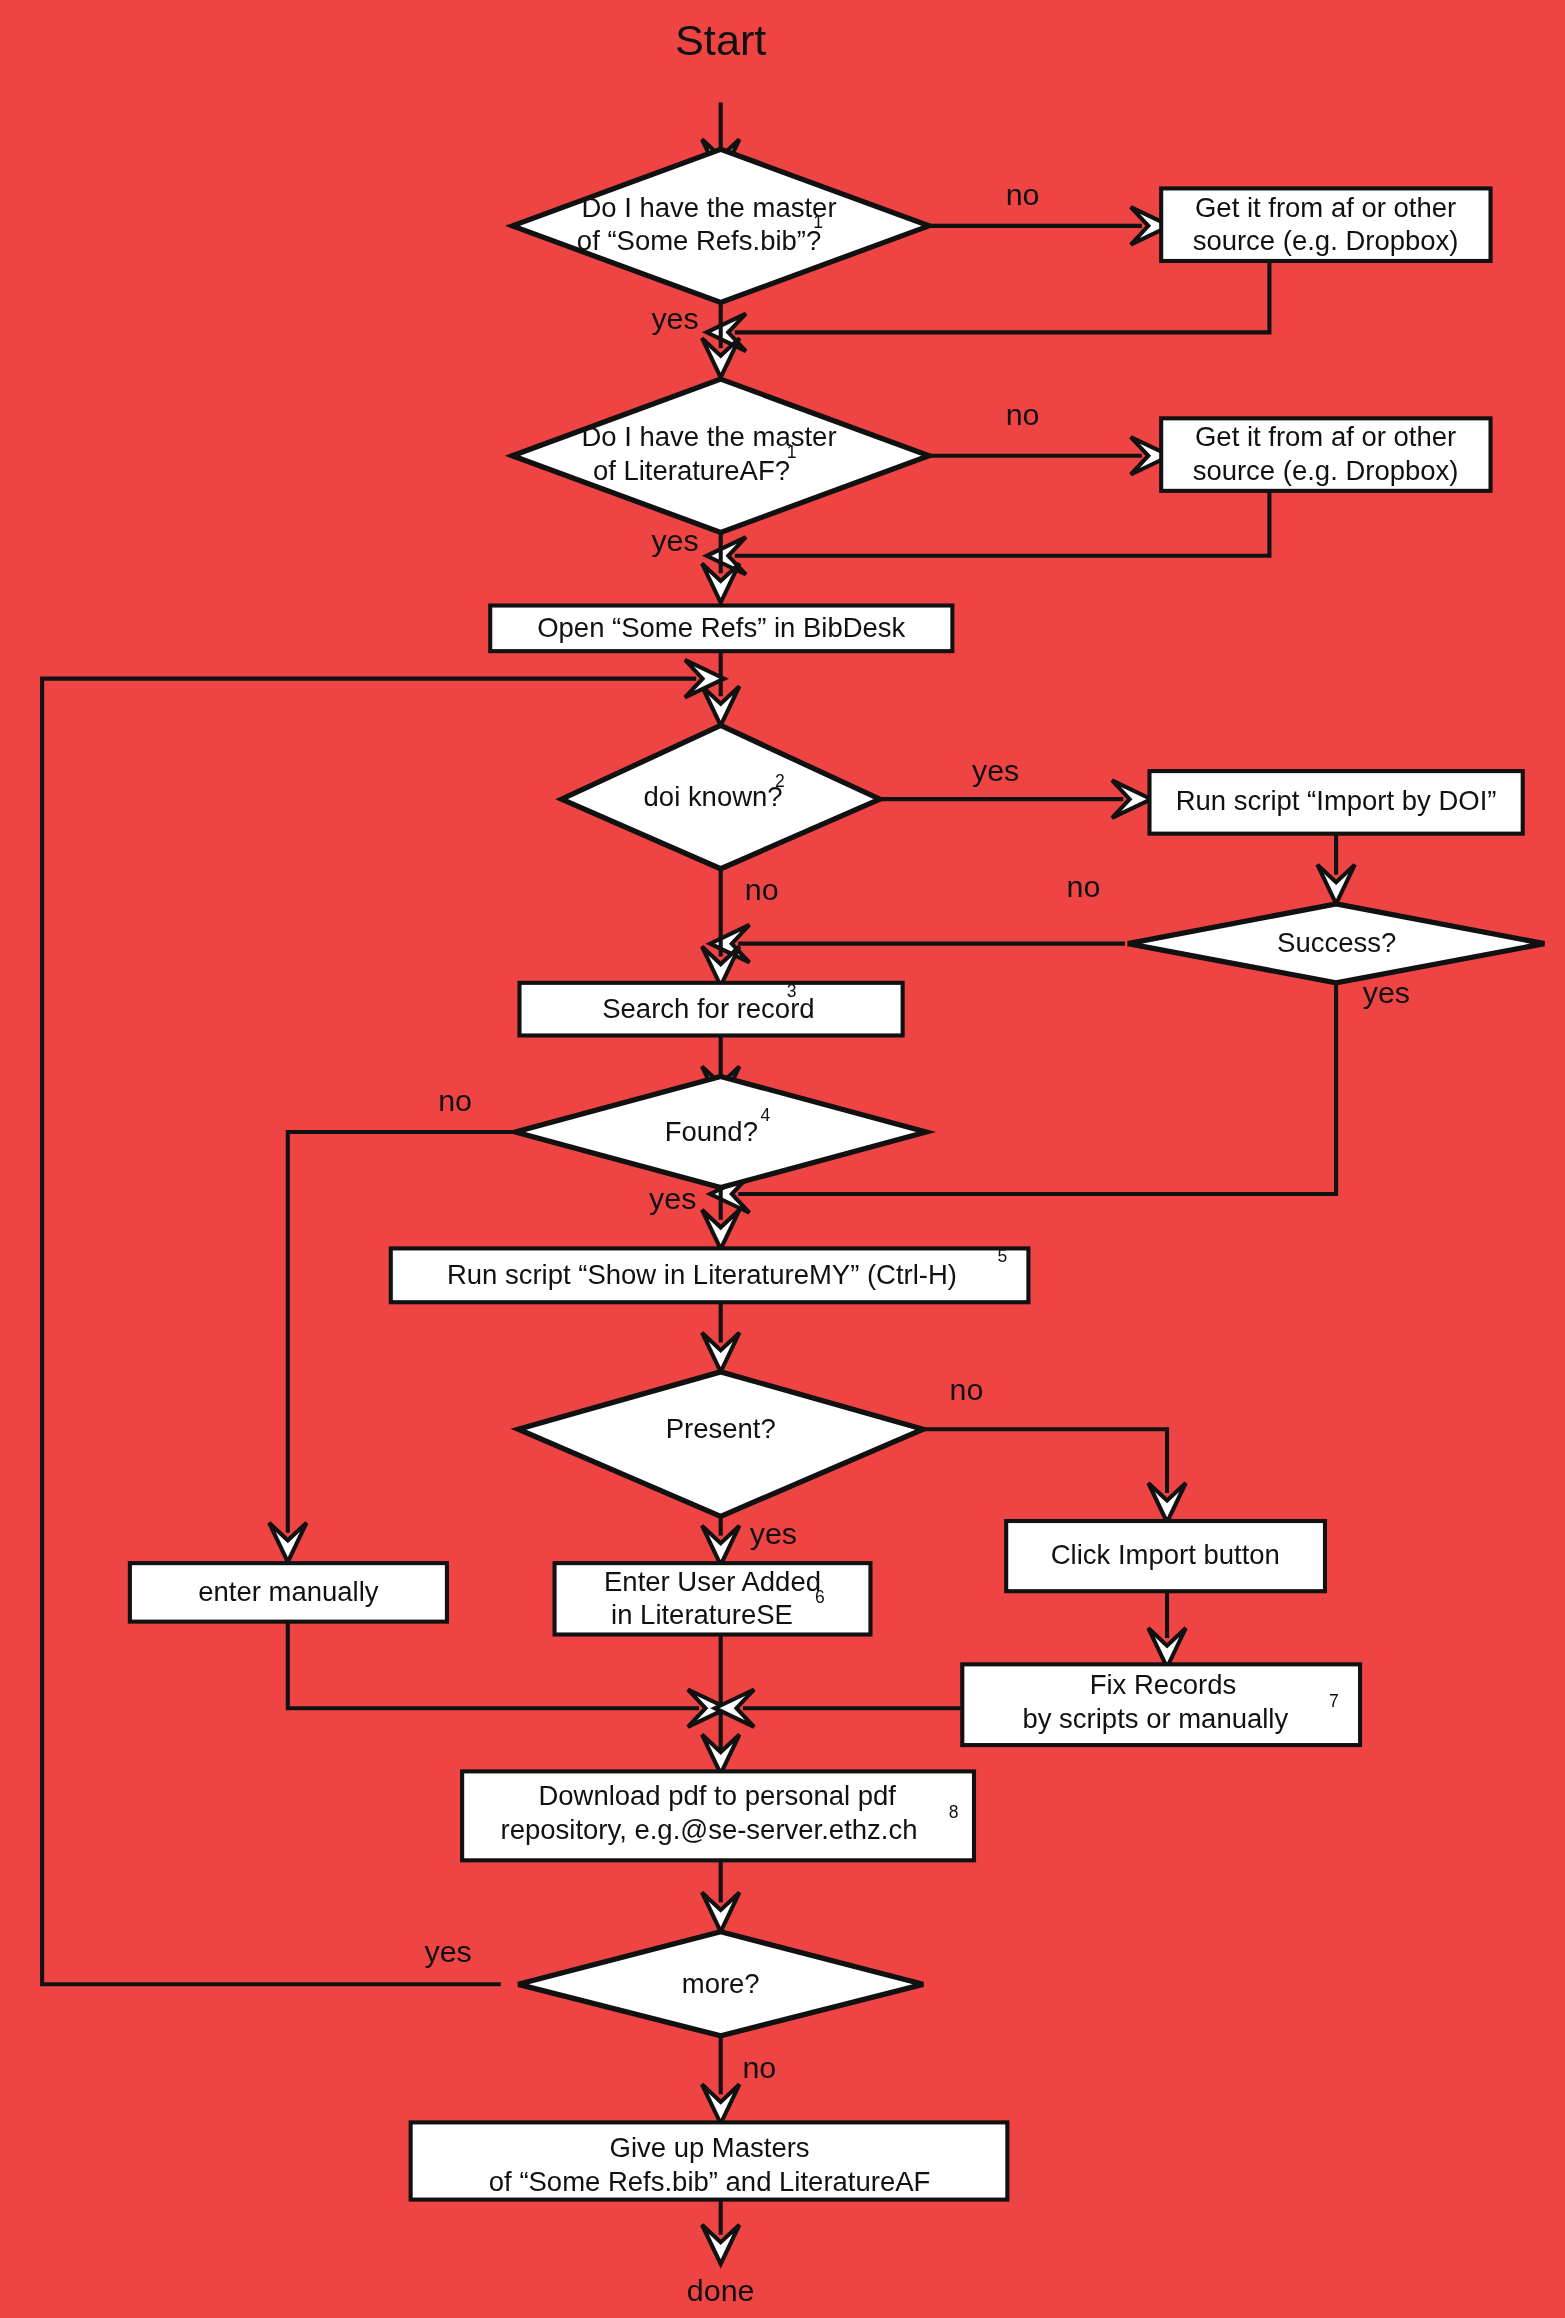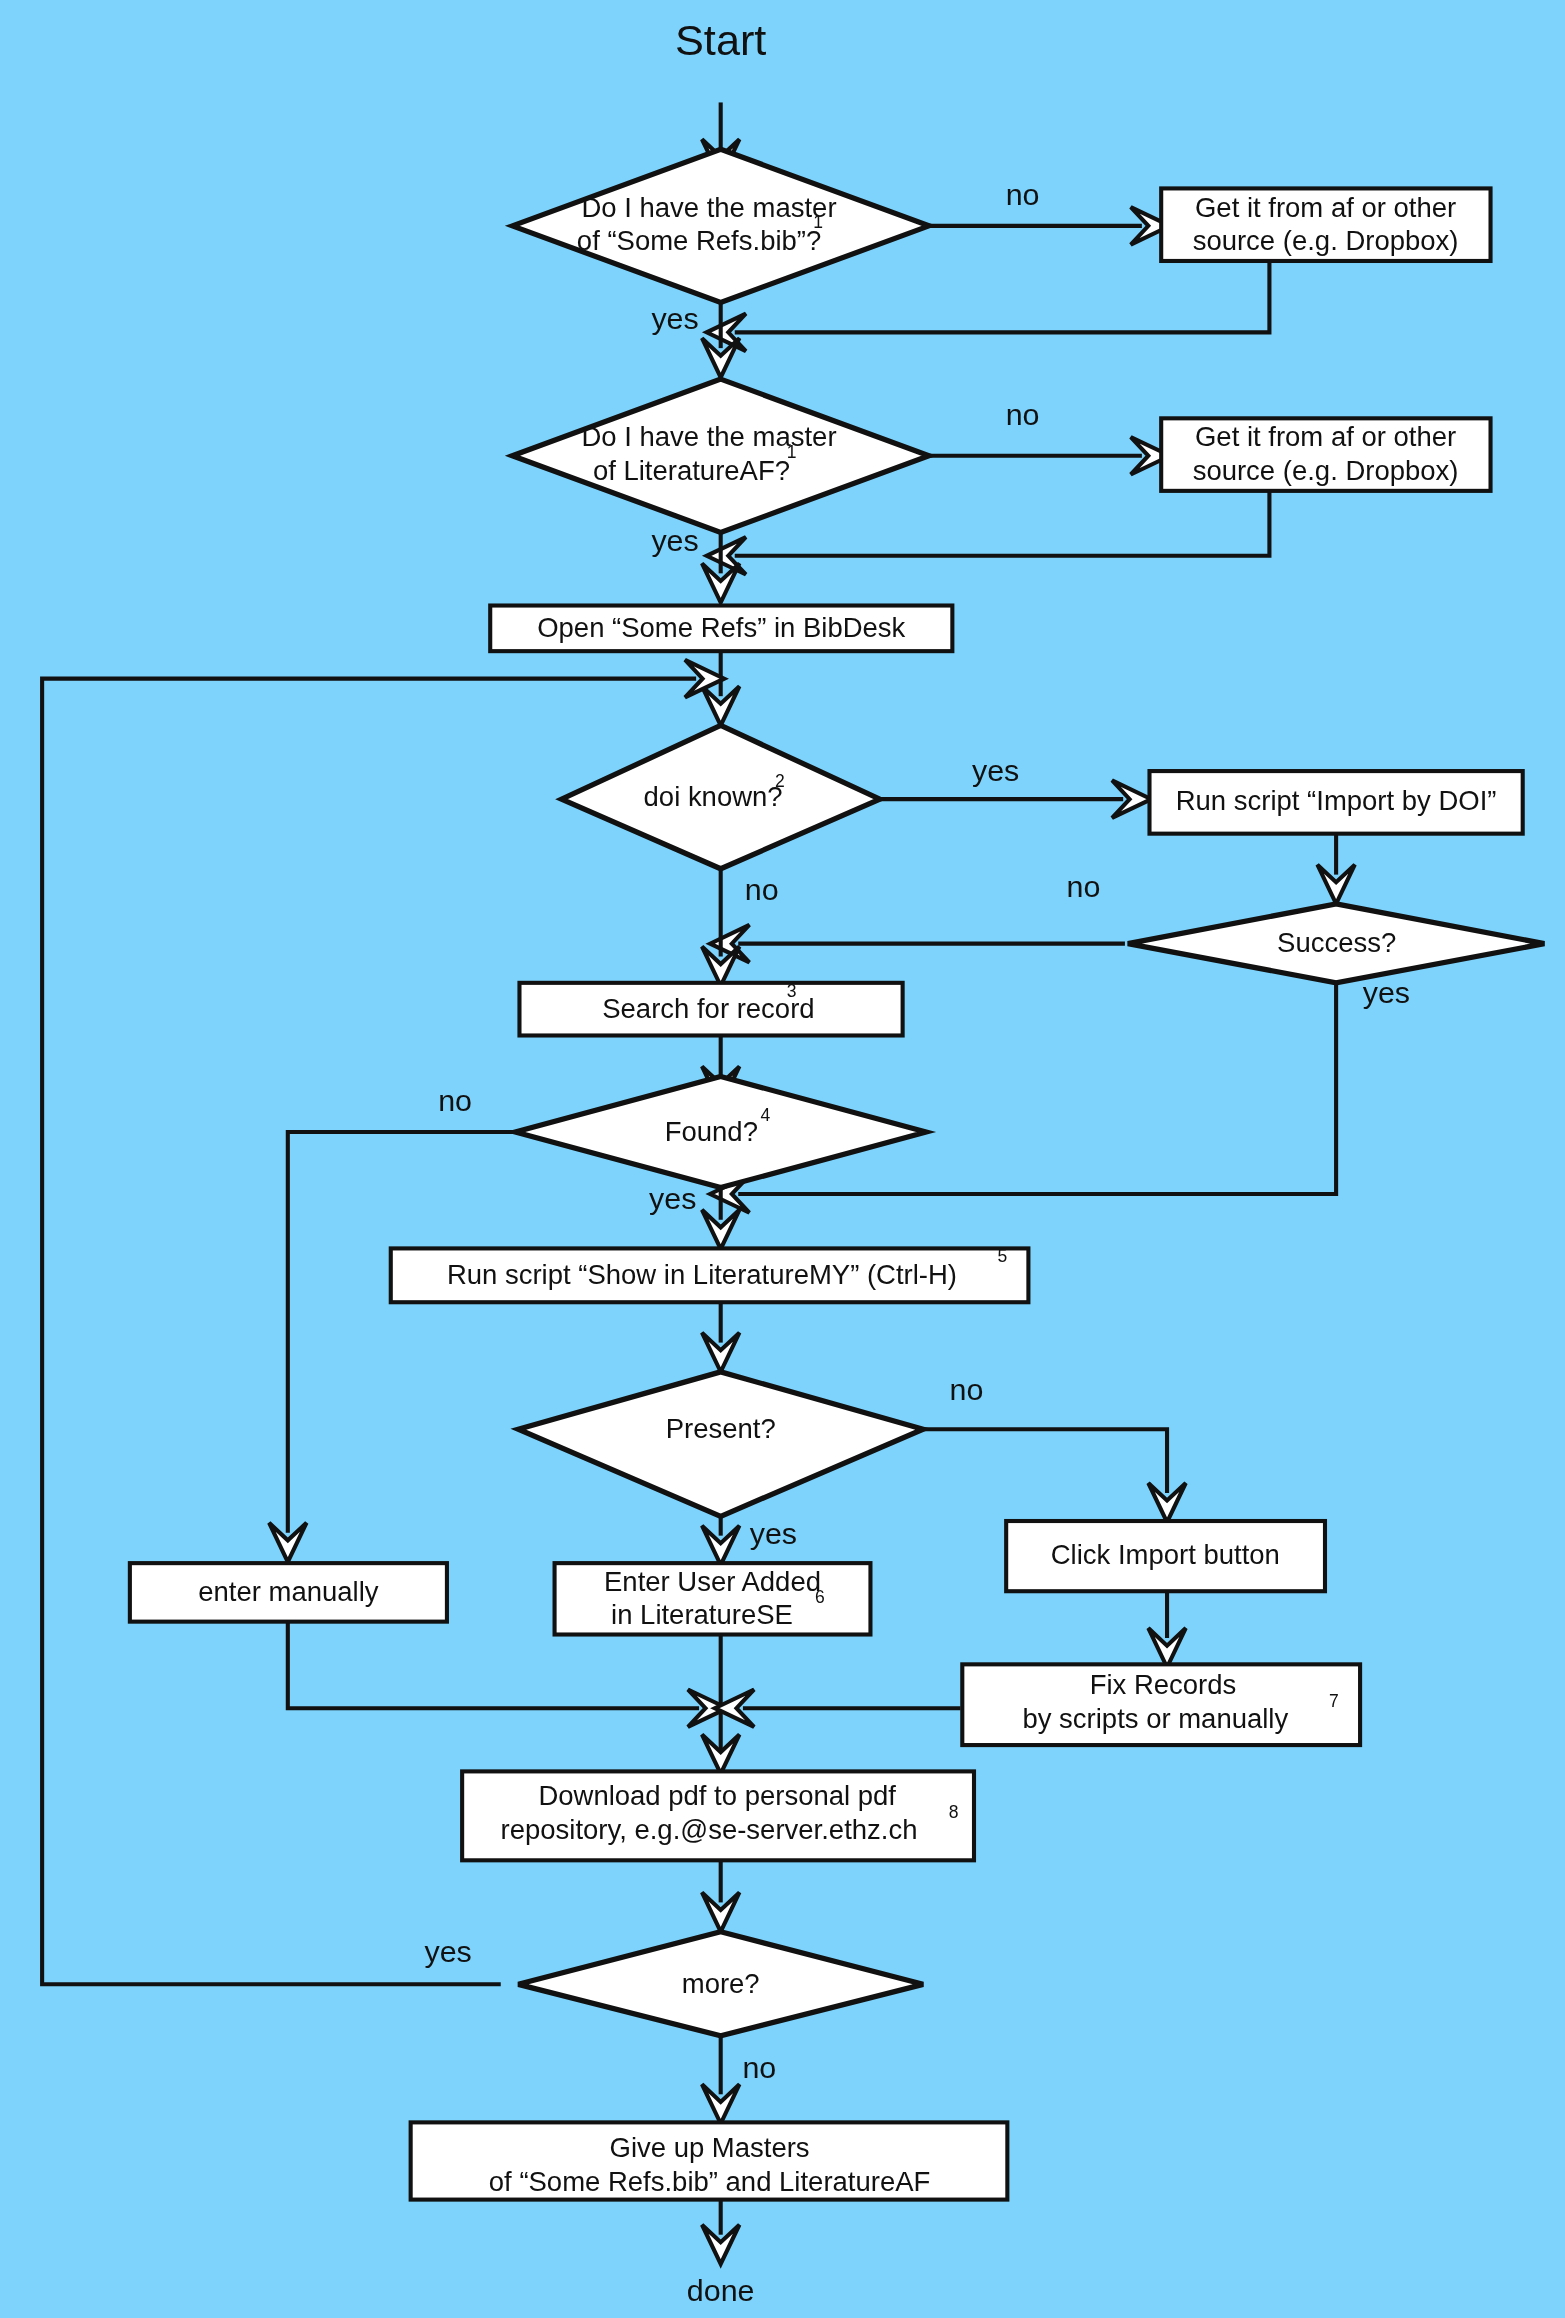--- a/index.html
+++ b/index.html
@@ -4,21 +4,21 @@
 <style>
   html, body {
     margin: 0;
     padding: 0;
     background: #ffffff;
   }
   #flow-root {
     position: relative;
     width: 1566px;
     height: 2319px;
-    background: #7dd3fc;
+    background: #ef4444;
     font-family: "Liberation Sans", sans-serif;
   }
   svg.flow-canvas {
     position: absolute;
     left: 0; top: 0;
     width: 1566px;
     height: 2319px;
     display: block;
   }
   .shape-stroke {

